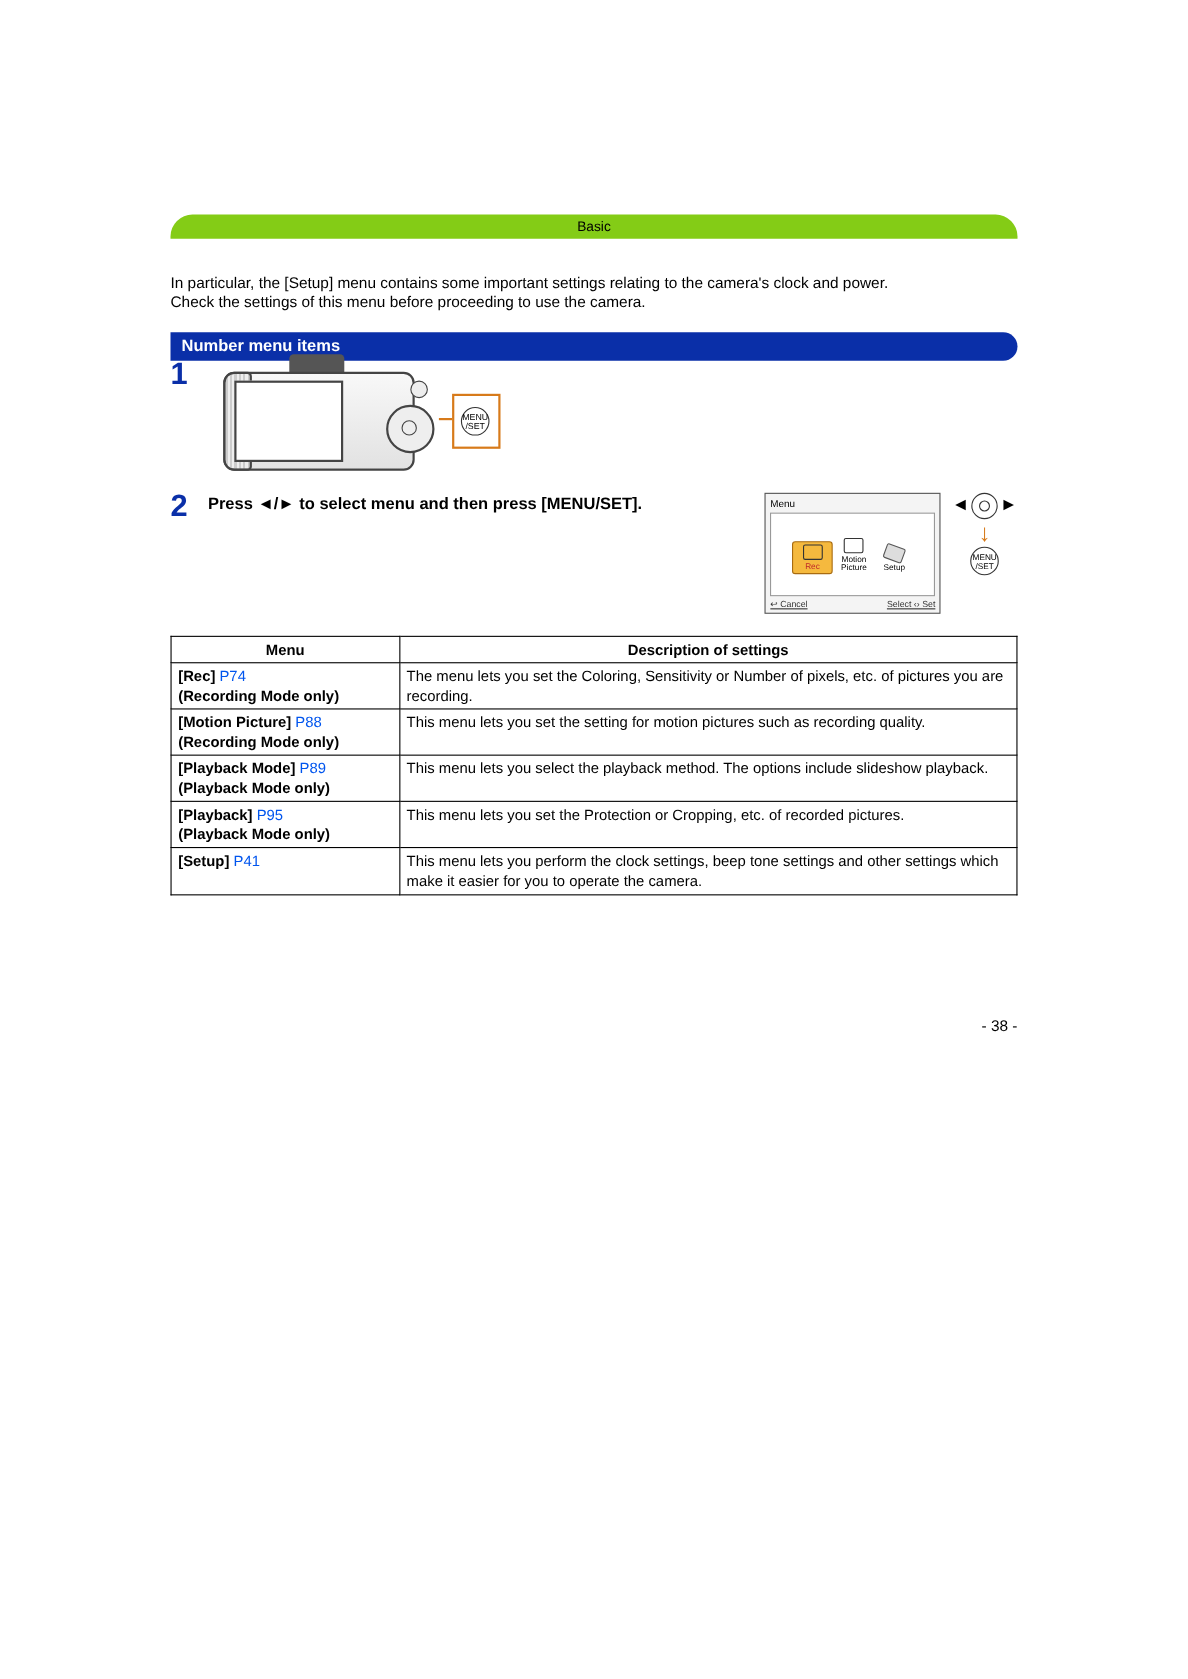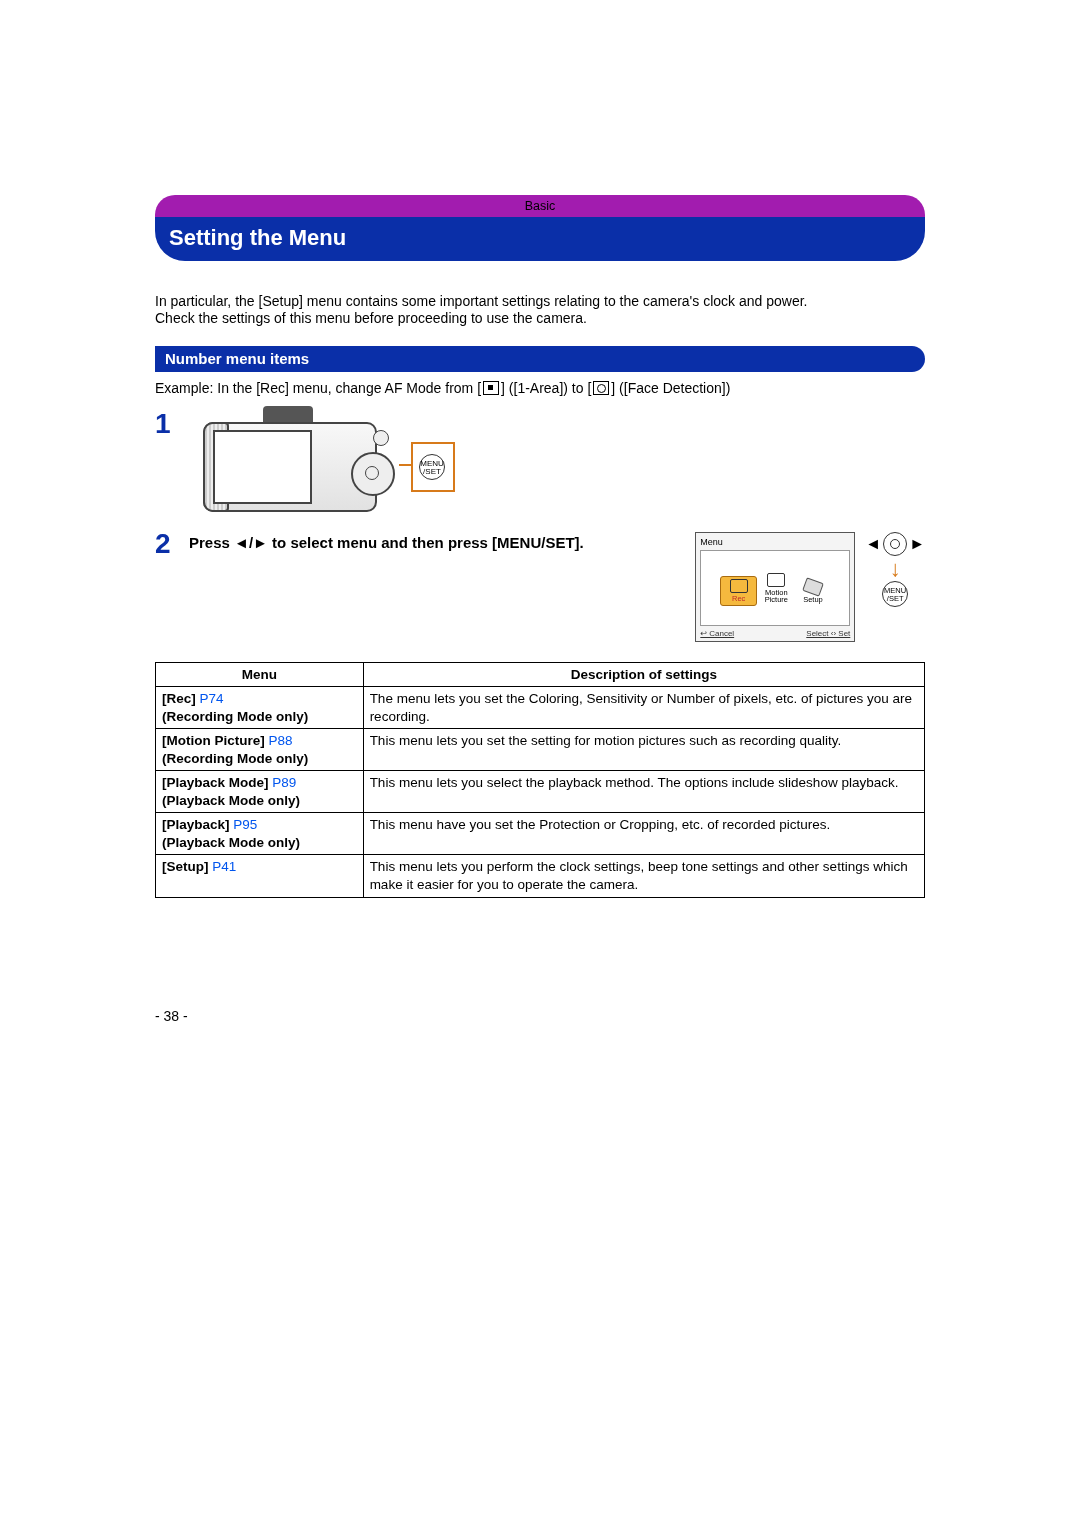--- a/index.html
+++ b/index.html
@@ -11,21 +11,21 @@
     color: #000;
     width: 1080px;
   }
   .page {
     width: 770px;
     margin: 0 auto;
     padding-top: 195px;
     padding-bottom: 100px;
   }
   .top-band {
-    background: #a21caf;
+    background: #84cc16;
     height: 22px;
     border-radius: 20px 20px 0 0;
     text-align: center;
     font-size: 12.5px;
     line-height: 22px;
     color: #000;
   }
   .title-band {
     background: #0a2fa8;
     color: #fff;
@@ -113,21 +113,21 @@
     text-align: left;
     line-height: 1.3;
   }
   table.menu-table th {
     font-weight: bold;
     text-align: center;
   }
   .col-menu { width: 27%; }
   .link-ref { color: #0055ee; }
   .page-num {
-    text-align: left;
+    text-align: right;
     margin-top: 110px;
     font-size: 14px;
   }
   
   .camera {
     width: 200px;
     height: 100px;
     position: relative;
   }
   .camera-body {
@@ -297,33 +297,29 @@
     line-height: 1;
     padding-top: 5px;
     box-sizing: border-box;
   }
 </style>
 </head>
 <body>
 
 <div class="page">
   <div class="top-band">Basic</div>
-  <div class="title-band">Setting the Menu</div>
 
   <div class="intro">
     <br>
     <span>In particular, the [Setup] menu contains some important settings relating to the camera's clock and power.</span><br>
     <span>Check the settings of this menu before proceeding to use the camera.</span>
   </div>
 
   <div class="sub-band">Number menu items</div>
 
-  <div class="example">
-    <span>Example: In the [Rec] menu, change AF Mode from [</span><span class="mode-icon sq"></span><span>] ([1-Area]) to [</span><span class="mode-icon face"></span><span>] ([Face Detection])</span>
-  </div>
 
   <div class="step">
     <div class="step-num">1</div>
     <div class="step-illust">
       <div class="camera">
         <div class="camera-evf"></div>
         <div class="camera-body"></div>
         <div class="camera-grip"></div>
         <div class="camera-screen"></div>
         <div class="camera-btn-top"></div>
@@ -386,21 +382,21 @@
     <tr>
       <td><b><span>[Motion Picture] </span></b><span class="link-ref">P88</span><br><b><span>(Recording Mode only)</span></b></td>
       <td>This menu lets you set the setting for motion pictures such as recording quality.</td>
     </tr>
     <tr>
       <td><b><span>[Playback Mode] </span></b><span class="link-ref">P89</span><br><b><span>(Playback Mode only)</span></b></td>
       <td>This menu lets you select the playback method. The options include slideshow playback.</td>
     </tr>
     <tr>
       <td><b><span>[Playback] </span></b><span class="link-ref">P95</span><br><b><span>(Playback Mode only)</span></b></td>
-      <td>This menu have you set the Protection or Cropping, etc. of recorded pictures.</td>
+      <td>This menu lets you set the Protection or Cropping, etc. of recorded pictures.</td>
     </tr>
     <tr>
       <td><b><span>[Setup] </span></b><span class="link-ref">P41</span></td>
       <td>This menu lets you perform the clock settings, beep tone settings and other settings which make it easier for you to operate the camera.</td>
     </tr>
   </tbody>
     </table>
 
   <div class="page-num">- 38 -</div>
 </div>

